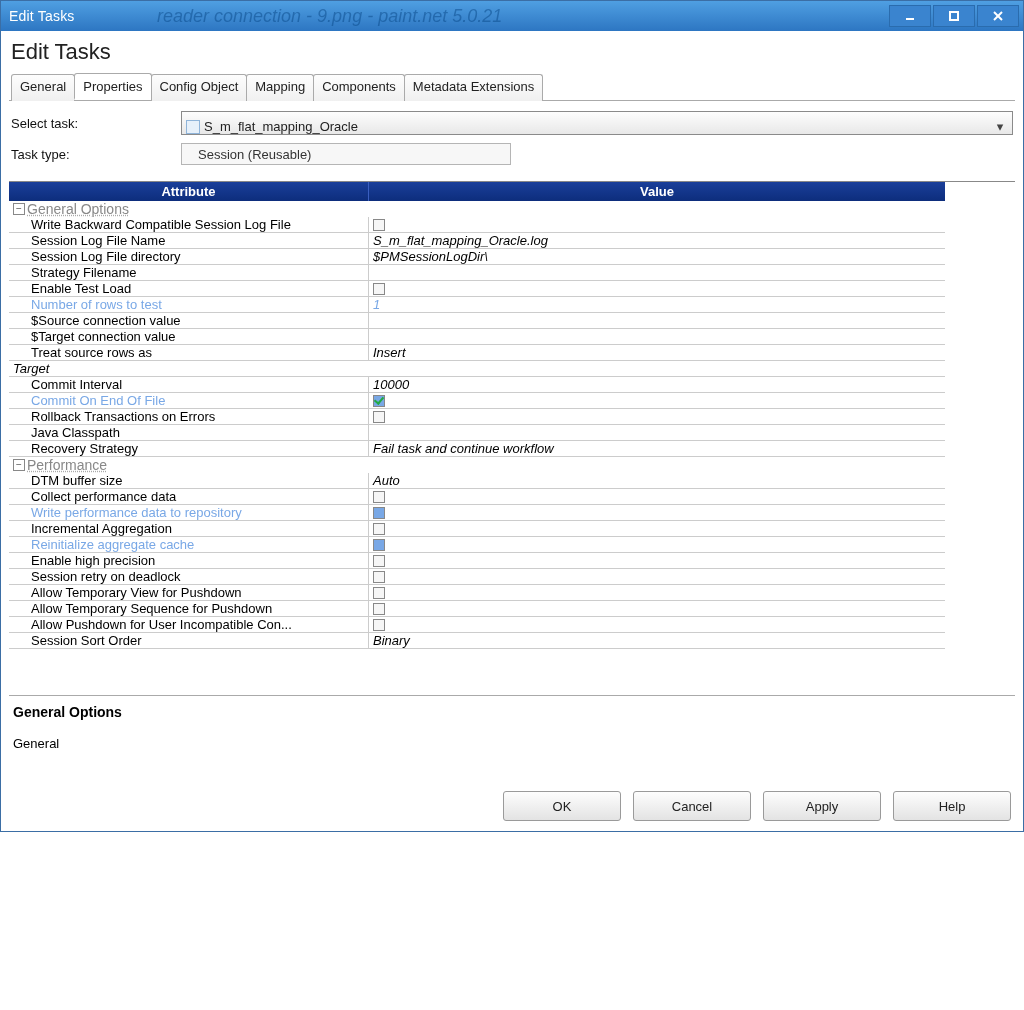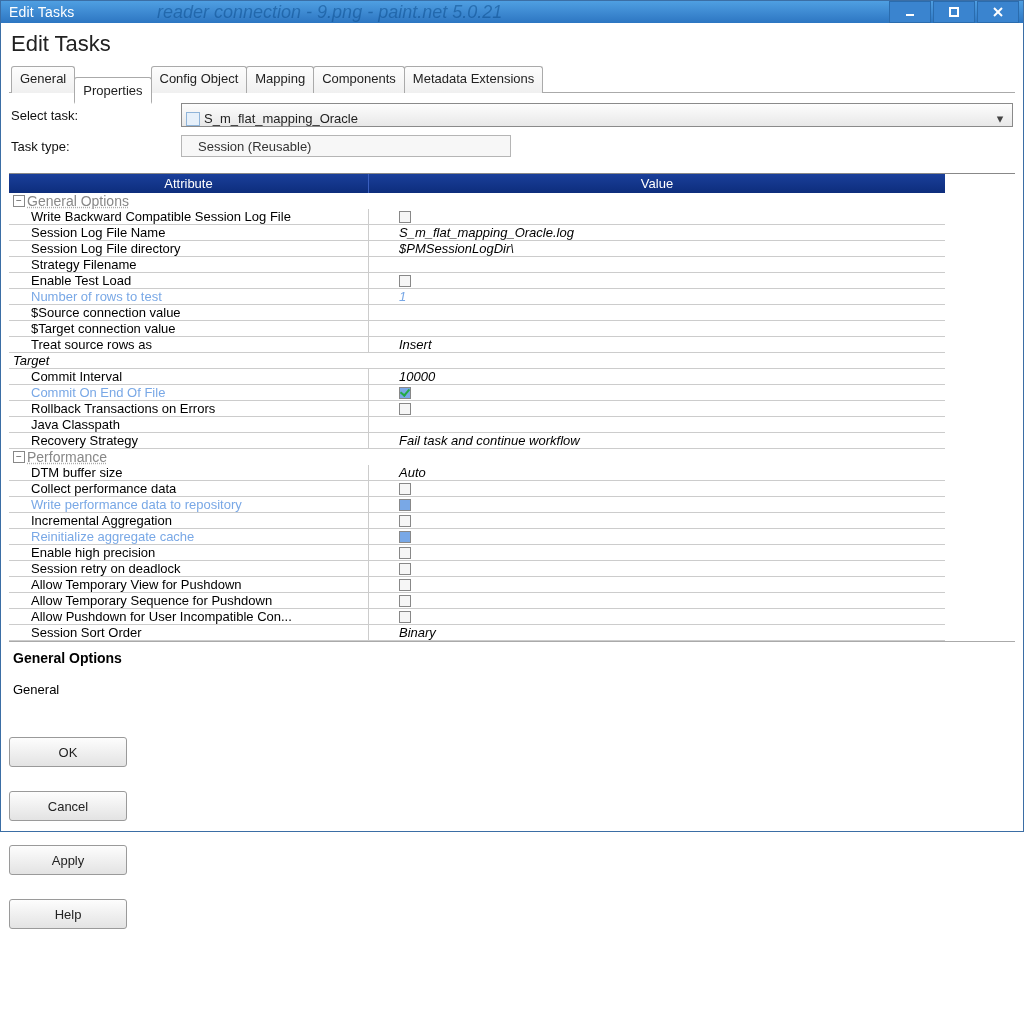--- a/index.html
+++ b/index.html
@@ -21,55 +21,55 @@
   .win-btn svg { width:12px; height:12px; }
   .client { flex:1; display:flex; flex-direction:column; padding: 6px 8px 8px 8px; }
   .dlg-title { font-size: 22px; color:#222; margin: 2px 0 8px 2px; }
   .tabbar { display:flex; border-bottom: 1px solid #aaa; padding-left:2px; }
   .tab {
     padding: 4px 8px 3px 8px; border:1px solid #aaa; border-bottom:none;
     background: linear-gradient(#fdfdfd,#f0f0f0); margin-right: -1px;
     font-size: 13px; color:#222; position:relative; top:1px;
     border-top-left-radius:3px; border-top-right-radius:3px;
   }
-  .tab.active { background:#fff; border-bottom:2px solid #fff; top:12px; padding-top:5px; padding-bottom:4px; font-weight:normal;}
+  .tab.active { background:#fff; border-bottom:2px solid #fff; top:0; padding-top:5px; padding-bottom:4px; font-weight:normal;}
   .form-area { padding: 10px 2px 4px 2px; }
   .form-row { display:flex; align-items:center; margin-bottom:8px; }
   .form-label { width: 170px; color:#111; }
   .combo {
     flex:1; height:24px; border:1px solid #8a8a8a;
     background: linear-gradient(#fdfdfd,#e8e8e8);
     display:flex; align-items:flex-end; padding:0 4px; color:#222; position:relative;
   }
   .combo .ico { width:14px; height:14px; margin-right:4px; background:#e6f0fa; border:1px solid #8fb4d9; }
   .combo .arrow { margin-left:auto; width:16px; text-align:center; color:#444; }
   .readonly {
     flex:0 0 330px; height:22px; border:1px solid #b5b5b5; background:#f7f7f7;
     display:flex; align-items:center; padding:0 16px; color:#333;
   }
   .grid-wrap { margin-top:4px; border-top:1px solid #888; }
-  .grid-header { display:flex; background: linear-gradient(#1a3f9a,#0d2d7c); color:#fff; font-weight:normal; }
+  .grid-header { display:flex; background: linear-gradient(#1a3f9a,#0d2d7c); color:#fff; font-weight:bold; }
   .grid-header .col-a { width: 360px; text-align:center; padding:2px 0; border-right:1px solid #3a5fc0;}
   .grid-header .col-v { flex:1; text-align:center; padding:2px 0; }
   .grid-body { width: 936px; }
   .group-row { display:flex; align-items:center; color:#888; font-size:14px; }
   .group-row .toggle { width:12px; height:12px; border:1px solid #888; margin: 0 2px 0 4px; display:flex; align-items:center; justify-content:center; font-size:10px; line-height:10px; color:#555;}
   .group-row .gname { text-decoration: underline dotted #aaa; }
-  .row { display:flex; border-bottom:1px solid #ccc; height:16px; line-height:15px;gap:26px; }
+  .row { display:flex; border-bottom:1px solid #ccc; height:16px; line-height:15px; }
   .row .cell-a { width:360px; padding-left:22px; border-right:1px solid #ccc; overflow:hidden; white-space:nowrap; text-overflow:ellipsis;}
   .row .cell-v { flex:1; padding-left:4px; display:flex; align-items:center; overflow:hidden; white-space:nowrap;font-style:italic;}
   .row.disabled .cell-a { color:#79a8e6; }
   .row.disabled .cell-v { color:#79a8e6; }
   .cb { width:12px; height:12px; border:1px solid #888; background:#f6f6f6; display:inline-block; position:relative;}
   .cb.blue { background:#79a8e6; }
   .cb.checked::after{ content:""; position:absolute; left:2px; top:-1px; width:4px; height:7px; border:solid #2a4; border-width:0 2px 2px 0; transform:rotate(40deg);}
   .whitespace { flex:1; }
   .desc-pane { border-top:1px solid #aaa; padding:8px 4px 4px 4px; height:90px; }
   .desc-title { font-weight:bold; font-size:14px; margin-bottom:16px;}
-  .btn-row { display:flex; justify-content:flex-end; gap:24px; padding:6px 4px 2px 0;flex-direction:column;}
+  .btn-row { display:flex; justify-content:flex-end; gap:12px; padding:6px 4px 2px 0;}
   .btn {
     width:118px; height:30px; border:1px solid #9a9a9a; border-radius:3px;
     background: linear-gradient(#fdfdfd,#e3e3e3); display:flex; align-items:center; justify-content:center;
     font-size:13px; color:#222;
   }
   .grid-right-gap { width: 60px; }
   .grid-container { display:flex; }
 </style>
 </head>
 <body>

